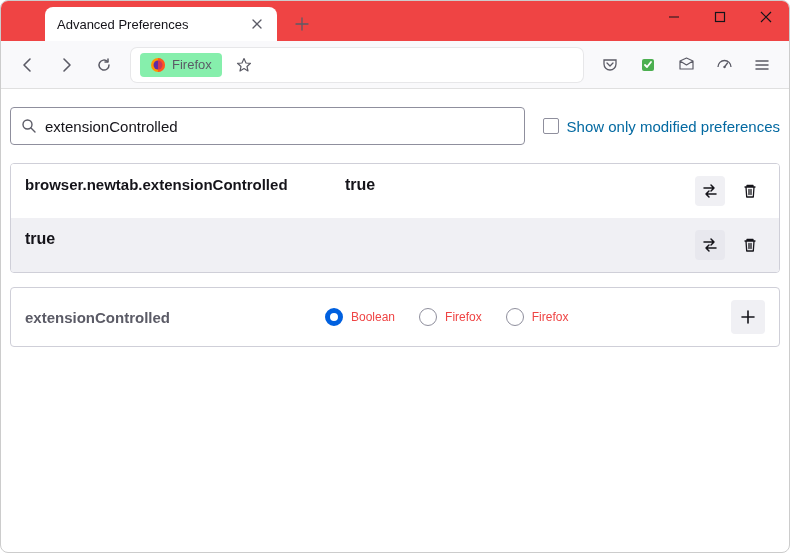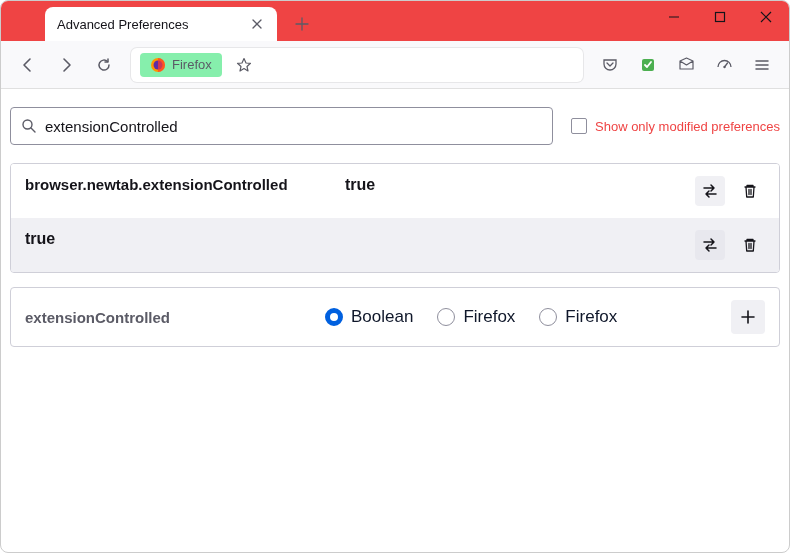--- a/index.html
+++ b/index.html
@@ -24,40 +24,40 @@
     .urlbar-star { width: 28px; display: flex; align-items: center; justify-content: center; }
     
     .content { padding: 18px 9px; }
     
     .search-row { display: flex; align-items: center; gap: 18px; margin-bottom: 18px; }
     .search-box { flex: 1; height: 38px; border: 1px solid #8f8f9d; border-radius: 4px; display: flex; align-items: center; padding: 0 10px; gap: 8px; }
     .search-icon { width: 16px; height: 16px; flex-shrink: 0; }
     .search-text { font-size: 15px; color: #15141a; flex: 1; }
     .checkbox-row { display: flex; align-items: center; gap: 8px; }
     .checkbox { width: 16px; height: 16px; border: 1px solid #8f8f9d; border-radius: 2px; }
-    .checkbox-label { font-size: 13px; color: #ef4444; }
+    .checkbox-label { font-size: 15px; color: #0369a1; }
     
     .prefs-table { border: 1px solid #cfcfd8; border-radius: 4px; overflow: hidden; margin-bottom: 14px; }
     .pref-row { display: flex; padding: 12px 14px; gap: 10px; }
     .pref-row:nth-child(odd) { background: #fff; }
     .pref-row:nth-child(even) { background: #f0f0f4; }
     .pref-name { font-weight: 700; font-size: 15px; color: #15141a; width: 310px; word-break: break-word; }
     .pref-value { font-weight: 700; font-size: 16px; color: #15141a; flex: 1; }
     .pref-btn { width: 30px; height: 30px; display: flex; align-items: center; justify-content: center; border-radius: 4px; cursor: pointer; }
     .pref-btn.box { background: #f0f0f4; }
     .pref-row:nth-child(even) .pref-btn.box { background: #e8e8ee; }
     
     .new-pref-row { border: 1px solid #cfcfd8; border-radius: 4px; display: flex; align-items: center; padding: 12px 14px; gap: 10px; }
     .new-pref-name { font-size: 15px; color: #5b5b66; font-weight: 600; width: 290px; }
     .radio-group { display: flex; gap: 24px; flex: 1; }
     .radio-item { display: flex; align-items: center; gap: 8px; }
     .radio { width: 18px; height: 18px; border-radius: 50%; border: 1px solid #8f8f9d; position: relative; }
     .radio.checked { border: none; }
     .radio.checked::after { content:""; position:absolute; inset:0; border-radius:50%; border: 5px solid #0060df; background:#fff; }
-    .radio-label { font-size: 17px; color: #0f172a; }
+    .radio-label { font-size: 12px; color: #ef4444; }
     .add-btn { width: 34px; height: 34px; background: #f0f0f4; border-radius: 4px; display: flex; align-items: center; justify-content: center; cursor: pointer; }
     
     .watermark { position: absolute; top: 300px; left: 50%; transform: translateX(-50%); font-size: 90px; font-style: italic; font-weight: 600; color: rgba(200,200,200,0.25); pointer-events: none; white-space: nowrap; letter-spacing: 2px; }
     .watermark .red { color: rgba(220,80,80,0.25); }
     
     svg { display: block; }
   </style>
 </head>
 <body>
 

